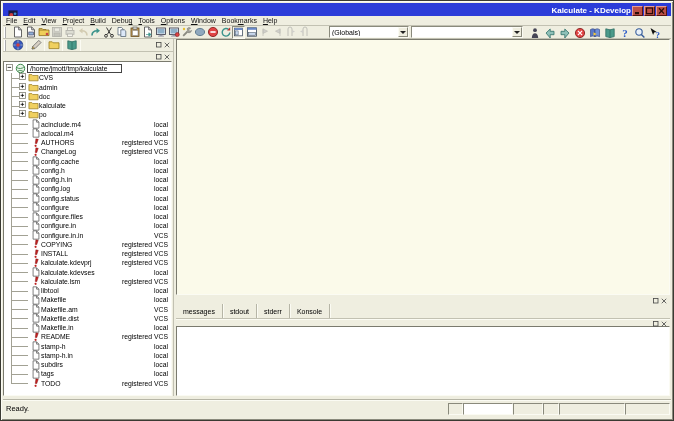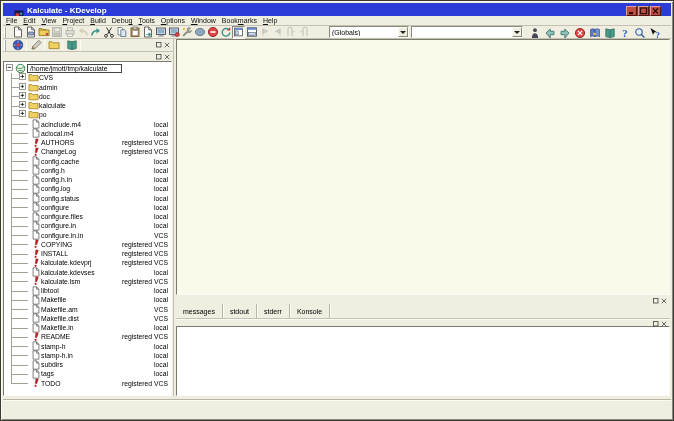--- a/index.html
+++ b/index.html
@@ -1,19 +1,19 @@
 <!DOCTYPE html>
 <html><head>
 <meta charset="utf-8">
 <style>
 *{margin:0;padding:0;box-sizing:border-box;}
 body{width:674px;height:421px;font-family:"Liberation Sans",sans-serif;overflow:hidden;}
 .window{position:relative;width:674px;height:421px;background:#EFEEE0;border:1px solid #3a3a32;
   box-shadow:inset 1px 1px 0 #fbfbf3, inset -1px -1px 0 #8a8a7c;}
-.titlebar{position:absolute;left:2px;top:2px;right:2px;height:15px;background:#2B3CD9;display:flex;align-items:center;padding:0 10px;}
+.titlebar{position:absolute;left:2px;top:2px;right:2px;height:15px;background:#2B3CD9;display:flex;align-items:center;padding:0 4px;text-align:right;}
 .appicon{width:10px;height:10px;margin-left:1px;}
 .title-text{color:#fff;font-size:8px;font-weight:bold;margin-left:3px;flex:1;white-space:nowrap;}
 .winbtn{width:11px;height:10px;margin-left:1px;background:#bb4f46;border:1px solid;border-color:#e59c92 #561511 #561511 #e59c92;position:relative;}
 .winbtn svg{position:absolute;left:0;top:0;}
 .menubar{position:absolute;left:2px;top:15px;right:2px;height:10px;display:flex;align-items:center;border-bottom:1px solid #c2c1b2;background:#EFEEE0;}
 .menuitem{font-size:7px;color:#111;padding:0 3px;white-space:nowrap;}
 .menuitem u{text-decoration:underline;}
 .toolbar{display:flex;align-items:center;}
 .main-toolbar{position:absolute;left:2px;top:25px;right:2px;height:13px;border-bottom:1px solid #c2c1b2;background:#EFEEE0;}
 .handle{width:5px;height:11px;border-left:2px ridge #fff;margin:0 2px 0 1px;flex:none;}
@@ -822,13 +822,22 @@
               <svg width="6" height="6" viewBox="0 0 12 12">
                 <path d="M1.5 1.5l9 9M10.5 1.5l-9 9" stroke="#444" stroke-width="1.6"></path>
               </svg>
             </span>
           </span>
       </div>
       <div class="output"></div>
     </div>
   </div>
   <div class="groove"></div>
+  <div class="statusbar">
+    <span class="sbtext">Ready.</span>
+    <span class="sbseg" style="left:445px;width:15px;"></span>
+    <span class="sbseg white" style="left:460px;width:50px;"></span>
+    <span class="sbseg" style="left:510px;width:30px;"></span>
+    <span class="sbseg" style="left:540px;width:16px;"></span>
+    <span class="sbseg" style="left:556px;width:66px;"></span>
+    <span class="sbseg" style="left:622px;width:45px;"></span>
+  </div>
 </div>
 
 </body></html>

